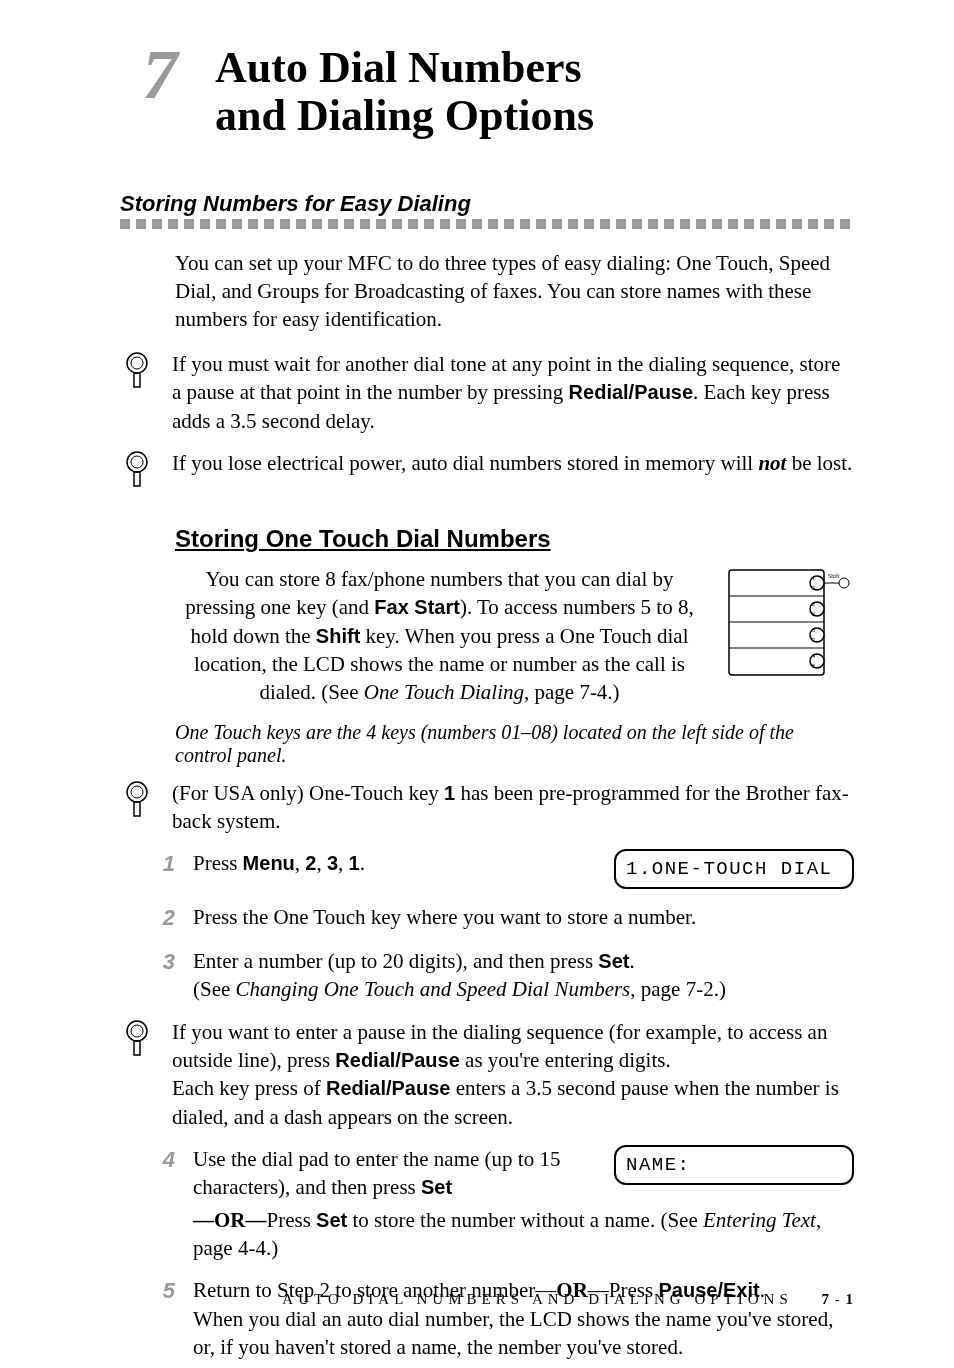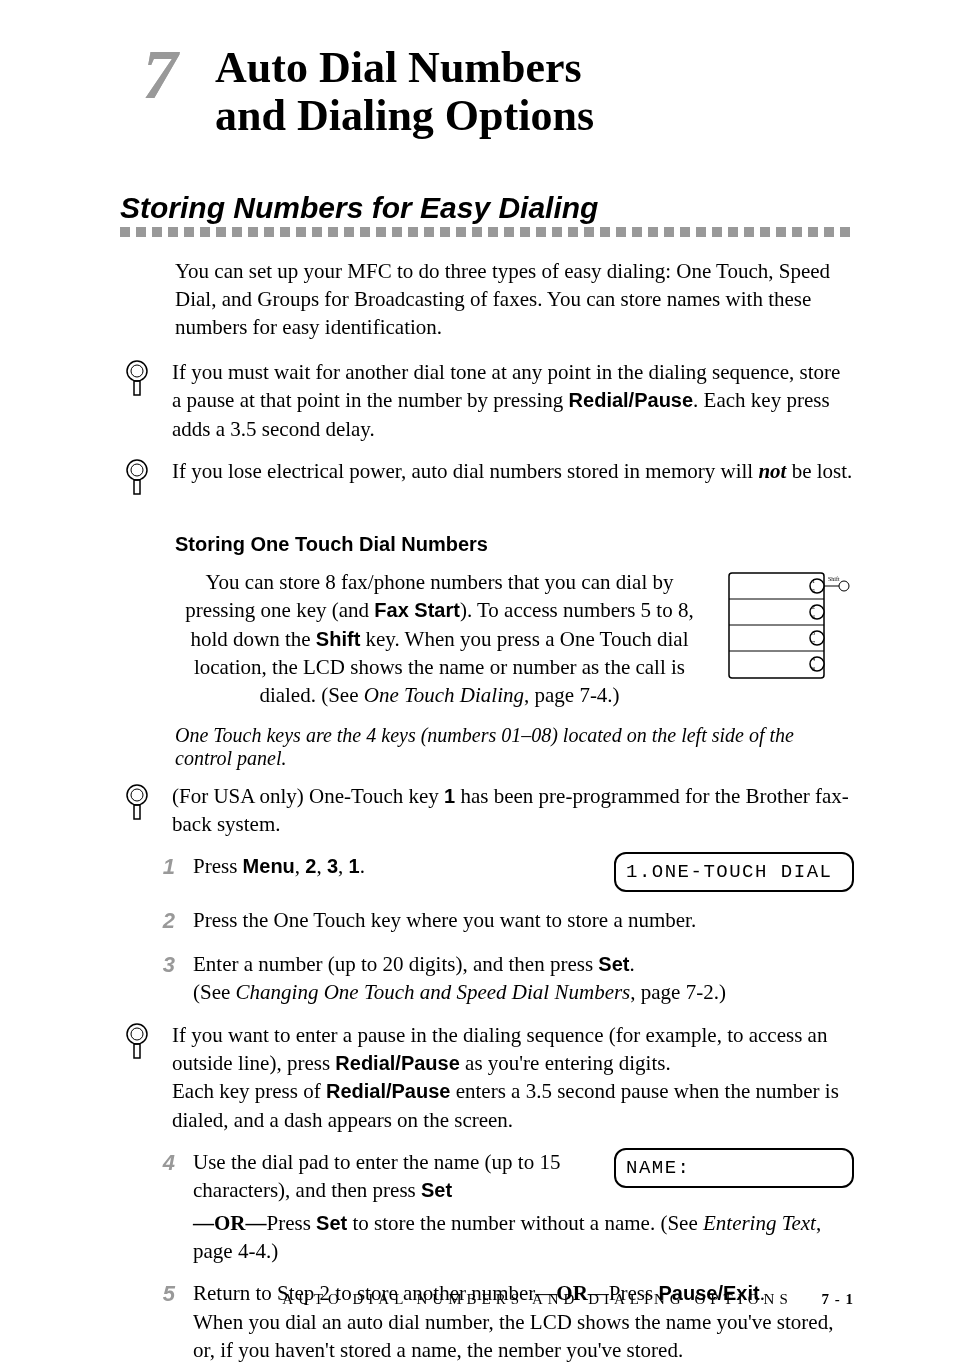--- a/index.html
+++ b/index.html
@@ -34,21 +34,21 @@
     margin-right: 15px;
     line-height: 1;
   }
   .chapter-title {
     font-size: 44px;
     font-weight: bold;
     line-height: 1.1;
     padding-top: 4px;
   }
   .section-heading {
-    font-size: 30px;
+    font-size: 22px;
     font-weight: bold;
     font-style: italic;
     font-family: Arial, Helvetica, sans-serif;
     margin-bottom: 2px;
   }
   .dashed-rule {
     display: flex;
     gap: 6px;
     margin-bottom: 20px;
   }
@@ -76,25 +76,26 @@
     padding-top: 2px;
   }
   .note-text {
     font-size: 21px;
     line-height: 1.35;
     flex: 1;
     margin-left: 18px;
   }
   .subheading {
     font-family: Arial, Helvetica, sans-serif;
-    font-size: 20px;
+    font-size: 24px;
     font-weight: bold;
     margin-left: 55px;
     margin-top: 34px;
     margin-bottom: 12px;
+    text-decoration: underline;
   }
   .flex-body {
     display: flex;
     align-items: flex-start;
     margin-left: 55px;
     gap: 20px;
     margin-bottom: 14px;
     text-align: center;
   }
   .flex-body .txt {

